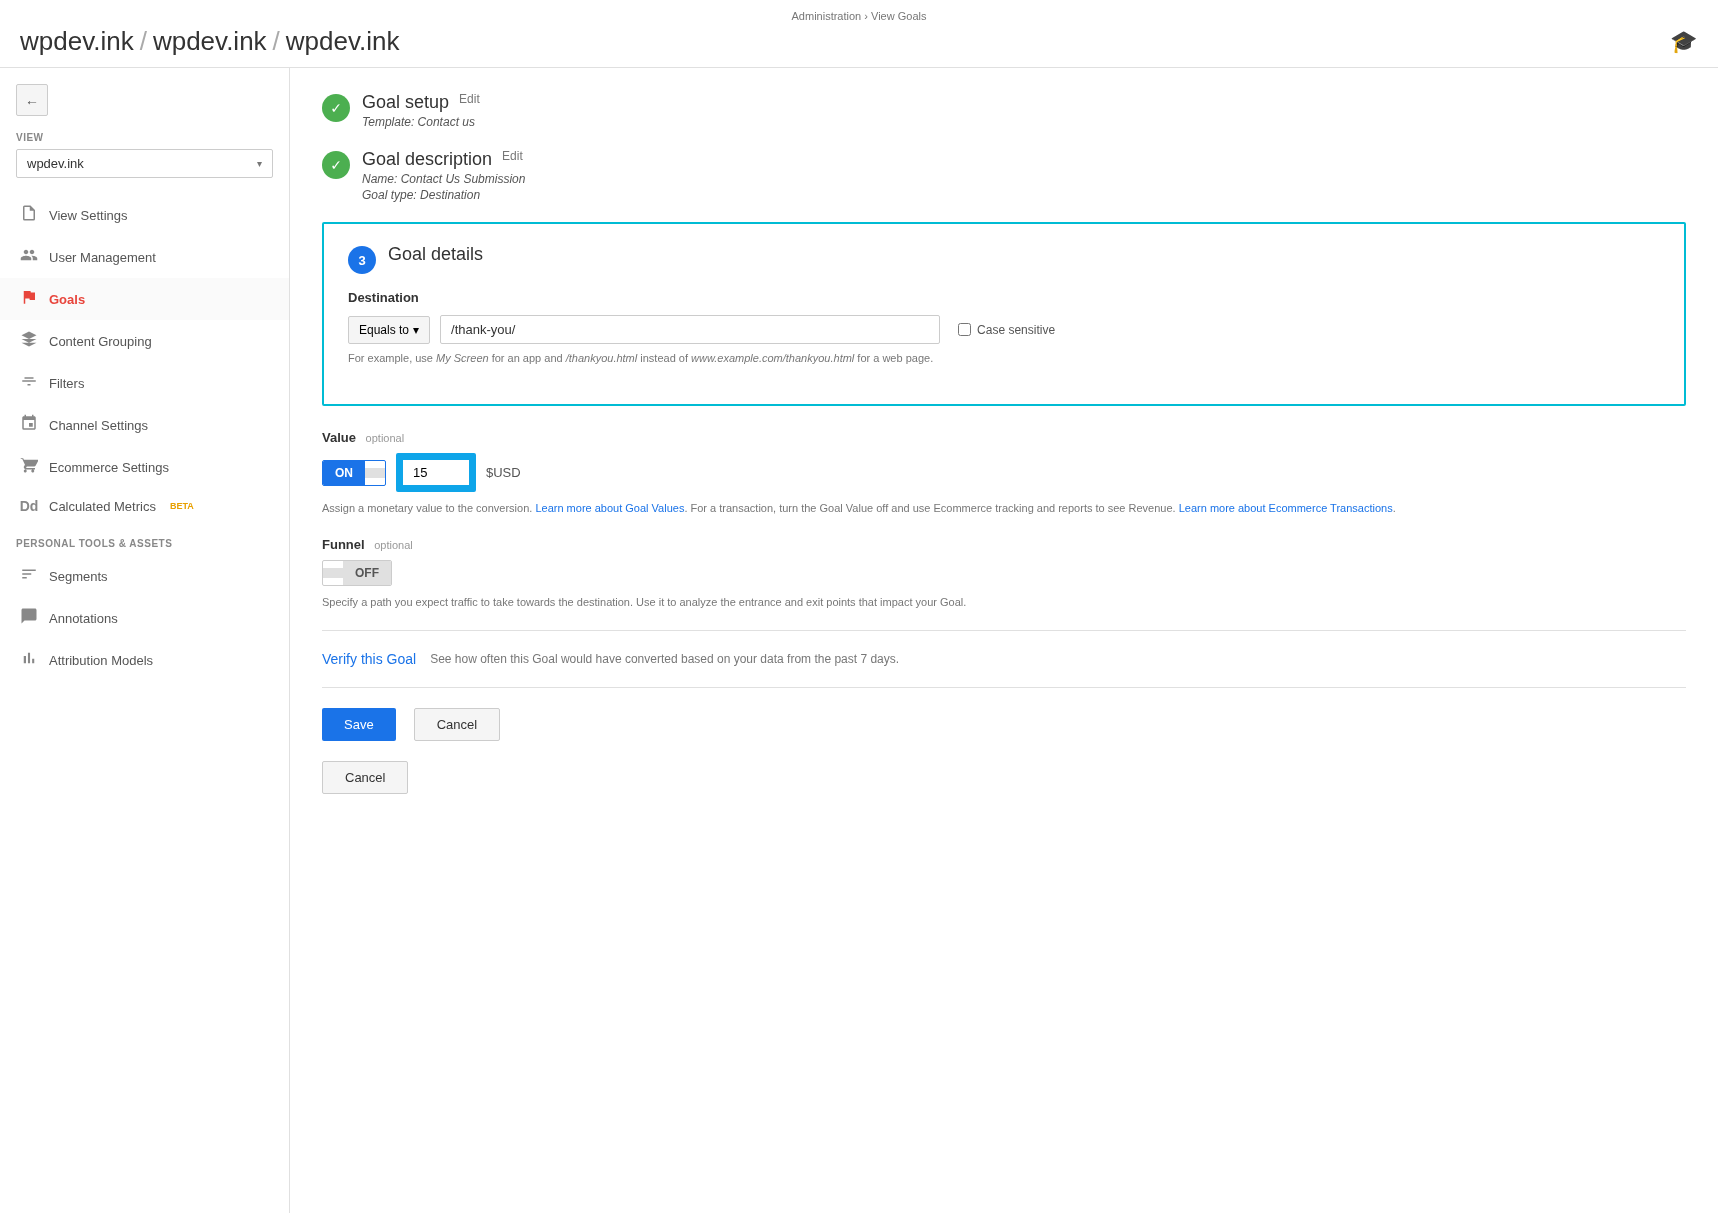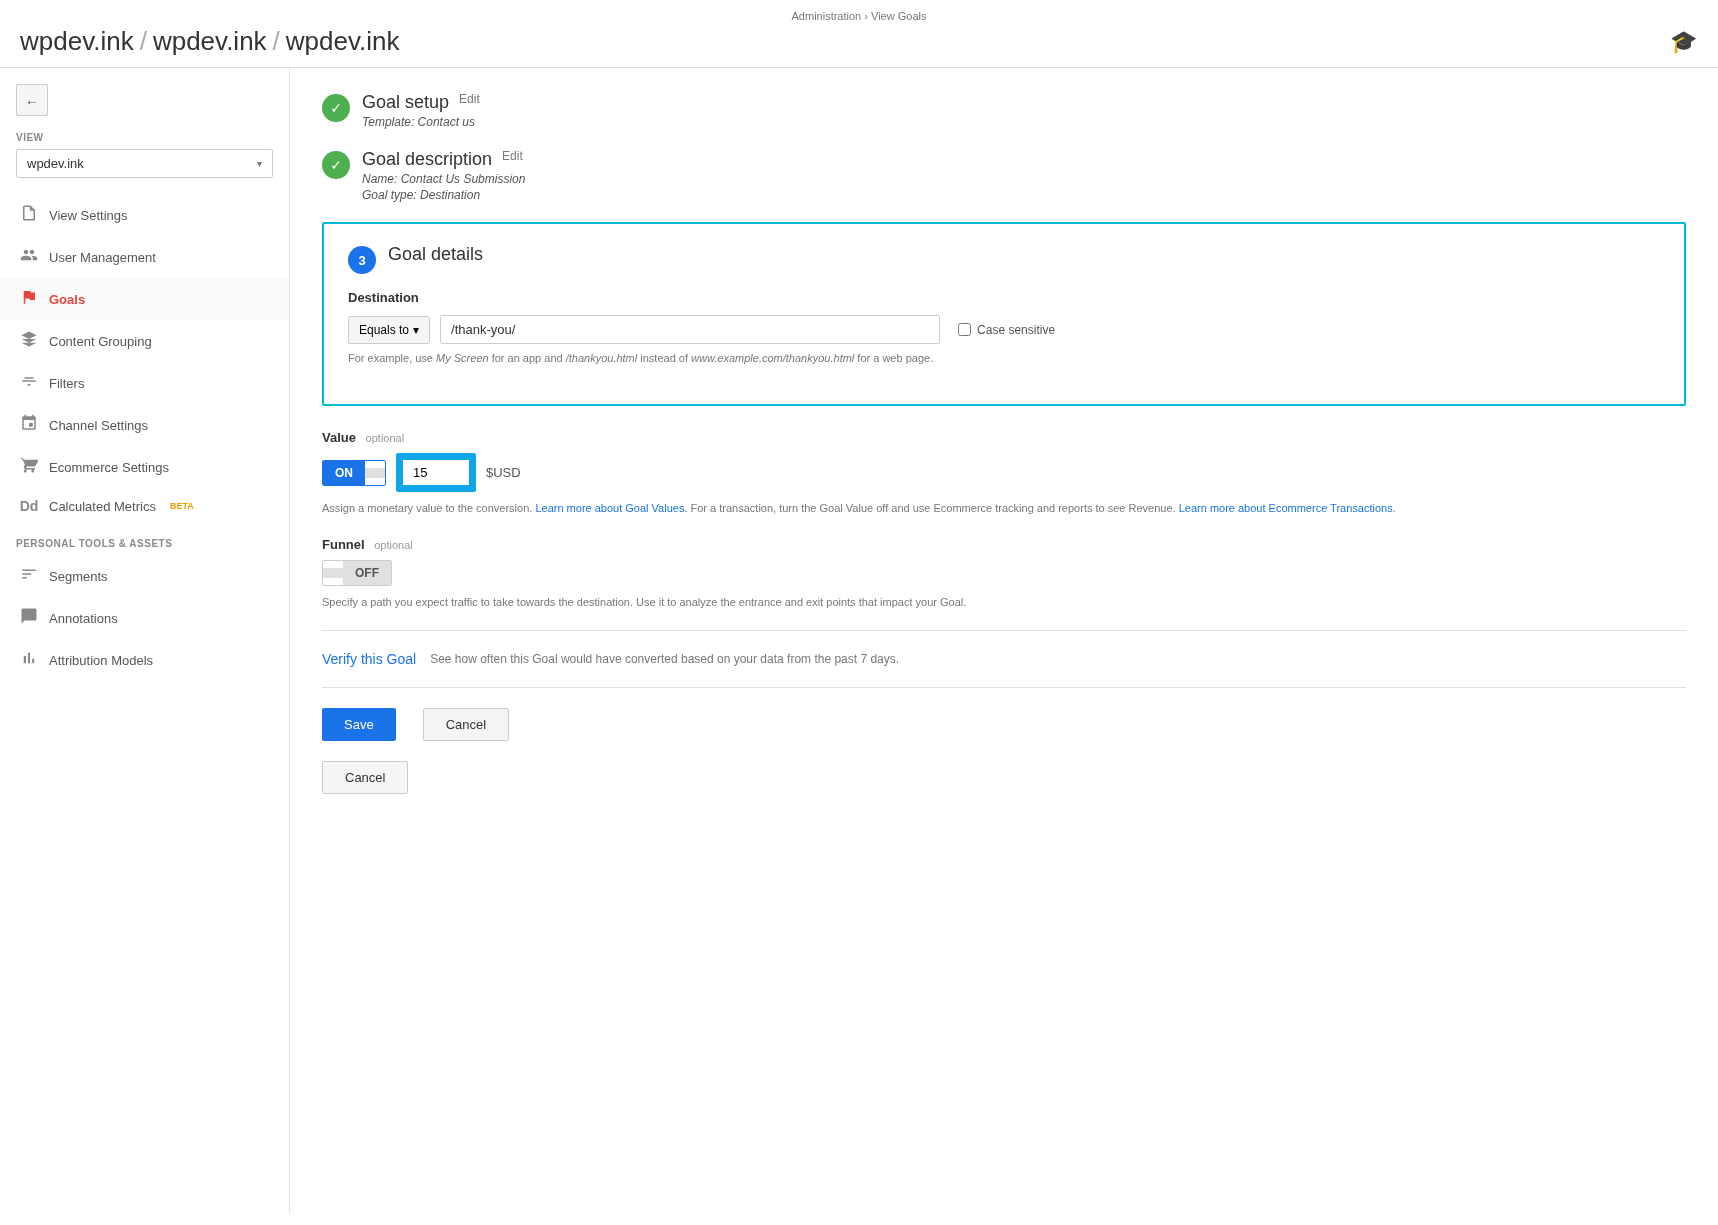--- a/index.html
+++ b/index.html
@@ -312,21 +312,21 @@
       text-decoration: none;
     }
     .verify-desc {
       font-size: 12px;
       color: #777;
     }
 
     
     .btn-row {
       display: flex;
-      gap: 27px;
+      gap: 18px;
       margin-bottom: 20px;
     }
     .btn-save {
       background: #1a73e8;
       color: #fff;
       border: none;
       border-radius: 2px;
       padding: 8px 22px;
       font-size: 13px;
       cursor: pointer;

